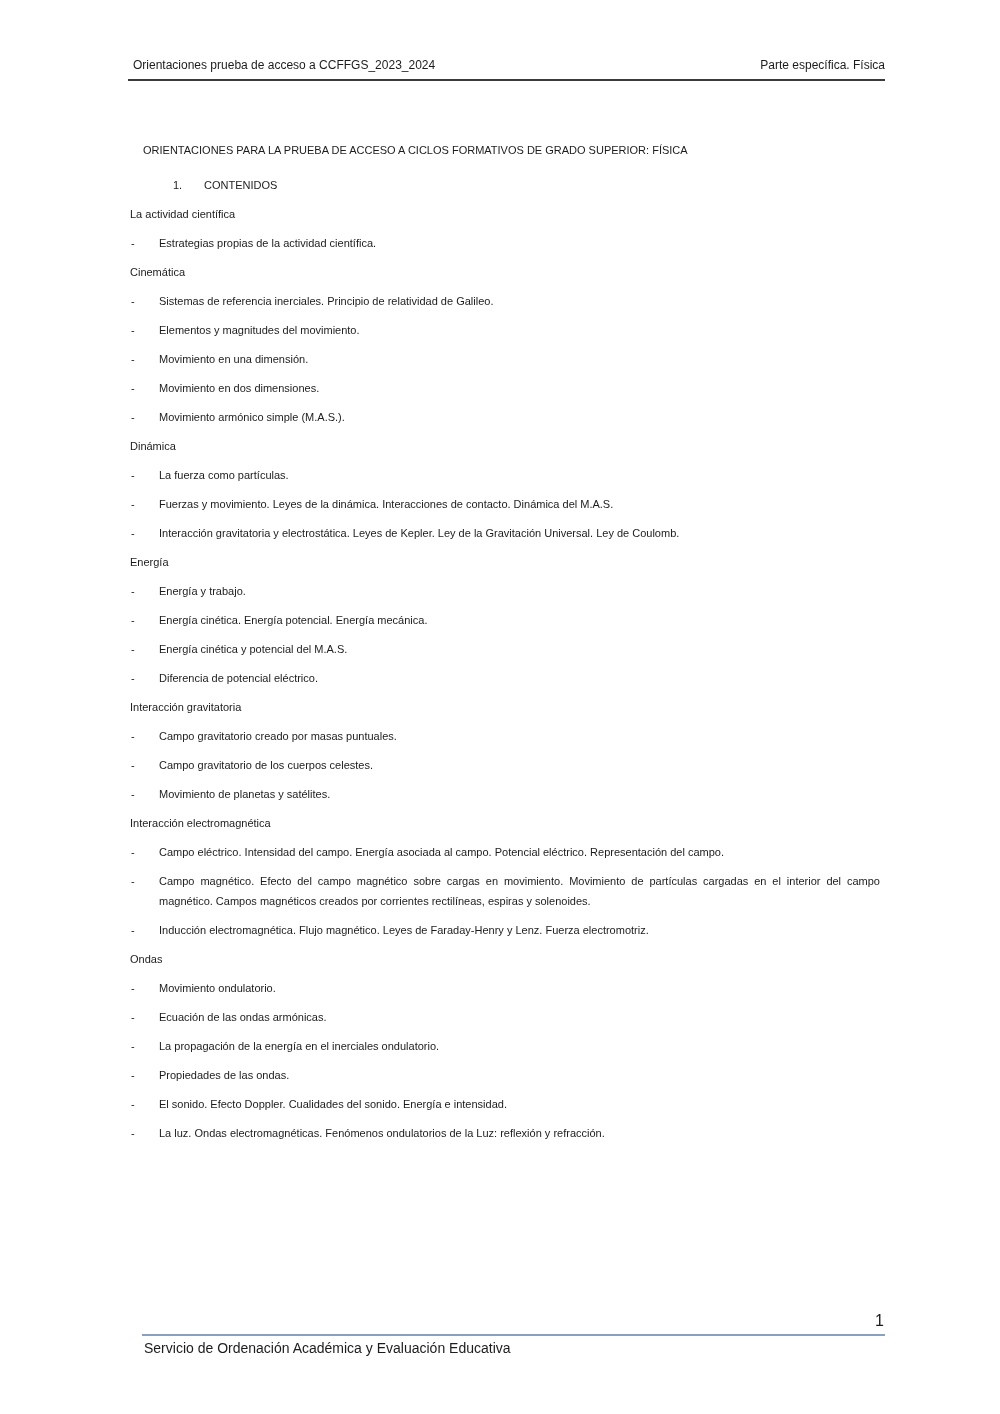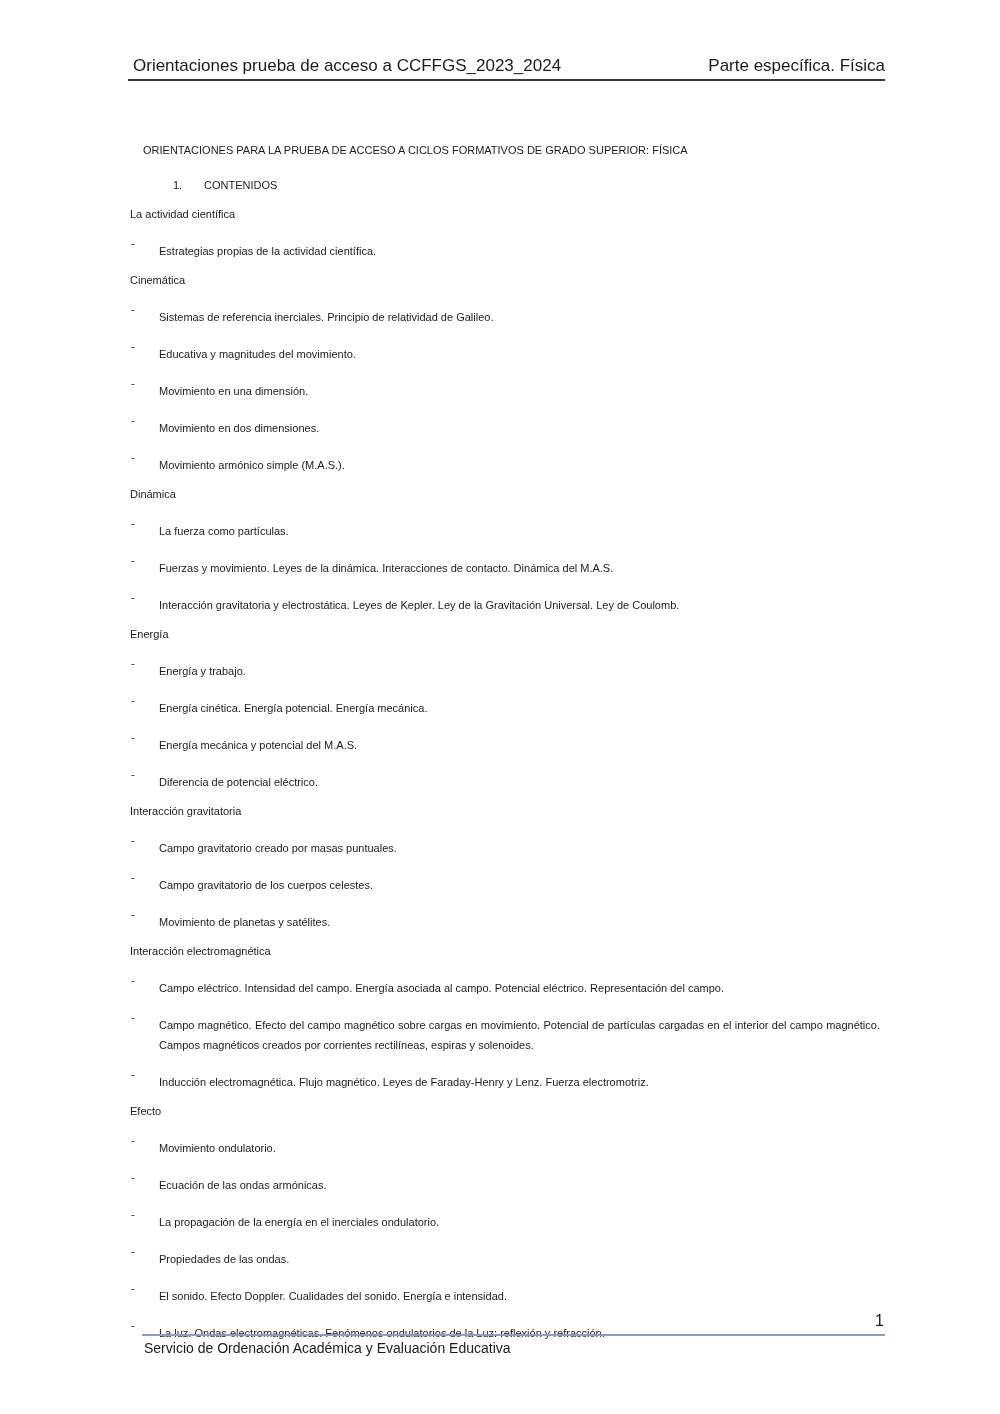--- a/index.html
+++ b/index.html
@@ -8,21 +8,21 @@
     width:1000px;height:1414px;
     background:#ffffff;
     color:var(--text,#1c1c1c);
     font-family:"Liberation Sans","DejaVu Sans",sans-serif;
     overflow:hidden;
   }
   
   .header{
     position:absolute;left:128px;top:57px;width:757px;
     display:flex;justify-content:space-between;align-items:flex-start;
-    font-size:17px;line-height:17px;
+    font-size:12px;line-height:17px;
     border-bottom:2px solid var(--header-rule,#3b3b3b);
     padding-bottom:5px;
   }
   .header .h-left{padding-left:5px;}
   
   .content{
     position:absolute;left:130px;top:133px;width:750px;
     font-size:11px;line-height:20px;
   }
   .content p{margin:0 0 9px 0;}
@@ -30,21 +30,21 @@
     padding-left:13px;
     text-align:justify;
     line-height:35px;
     margin-bottom:7px !important;
   }
   .numbered{padding-left:43px;}
   .numbered .num{display:inline-block;width:31px;}
   .sec-h .u{text-underline-offset:3px;text-decoration-thickness:1.5px;}
   .li{display:flex;margin:0 0 9px 0;}
   .li .dash{flex:none;width:28px;padding-left:1px;}
-  .li .li-text{flex:1;text-align:justify;margin-top:8px;}
+  .li .li-text{flex:1;text-align:justify;}
   
   .pagenum{position:absolute;top:1311px;right:116px;font-size:16px;line-height:20px;}
   .footer-rule{position:absolute;left:142px;top:1334px;width:743px;height:0;border-top:2px solid var(--footer-rule,#8aa0c0);}
   .footer-text{position:absolute;left:144px;top:1340px;font-size:14px;line-height:17px;}
 </style>
 </head>
 <body>
 
 <div class="page">
 
@@ -65,21 +65,21 @@
         <span class="li-text">Estrategias propias de la actividad científica.</span>
       </div>
 
     <p class="sec-h"><span class="u">Cinemática</span></p>
     <div class="li">
         <span class="dash">-</span>
         <span class="li-text">Sistemas de referencia inerciales. Principio de relatividad de Galileo.</span>
       </div>
     <div class="li">
         <span class="dash">-</span>
-        <span class="li-text">Educativa y magnitudes del movimiento.</span>
+        <span class="li-text">Elementos y magnitudes del movimiento.</span>
       </div>
     <div class="li">
         <span class="dash">-</span>
         <span class="li-text">Movimiento en una dimensión.</span>
       </div>
     <div class="li">
         <span class="dash">-</span>
         <span class="li-text">Movimiento en dos dimensiones.</span>
       </div>
     <div class="li">
@@ -105,21 +105,21 @@
     <div class="li">
         <span class="dash">-</span>
         <span class="li-text">Energía y trabajo.</span>
       </div>
     <div class="li">
         <span class="dash">-</span>
         <span class="li-text">Energía cinética. Energía potencial. Energía mecánica.</span>
       </div>
     <div class="li">
         <span class="dash">-</span>
-        <span class="li-text">Energía mecánica y potencial del M.A.S.</span>
+        <span class="li-text">Energía cinética y potencial del M.A.S.</span>
       </div>
     <div class="li">
         <span class="dash">-</span>
         <span class="li-text">Diferencia de potencial eléctrico.</span>
       </div>
 
     <p class="sec-h"><span class="u">Interacción gravitatoria</span></p>
     <div class="li">
         <span class="dash">-</span>
         <span class="li-text">Campo gravitatorio creado por masas puntuales.</span>
@@ -133,28 +133,28 @@
         <span class="li-text">Movimiento de planetas y satélites.</span>
       </div>
 
     <p class="sec-h"><span class="u">Interacción electromagnética</span></p>
     <div class="li">
         <span class="dash">-</span>
         <span class="li-text">Campo eléctrico. Intensidad del campo. Energía asociada al campo. Potencial eléctrico. Representación del campo.</span>
       </div>
     <div class="li">
         <span class="dash">-</span>
-        <span class="li-text">Campo magnético. Efecto del campo magnético sobre cargas en movimiento. Potencial de partículas cargadas en el interior del campo magnético. Campos magnéticos creados por corrientes rectilíneas, espiras y solenoides.</span>
+        <span class="li-text">Campo magnético. Efecto del campo magnético sobre cargas en movimiento. Movimiento de partículas cargadas en el interior del campo magnético. Campos magnéticos creados por corrientes rectilíneas, espiras y solenoides.</span>
       </div>
     <div class="li">
         <span class="dash">-</span>
         <span class="li-text">Inducción electromagnética. Flujo magnético. Leyes de Faraday-Henry y Lenz. Fuerza electromotriz.</span>
       </div>
 
-    <p class="sec-h"><span class="u">Efecto</span></p>
+    <p class="sec-h"><span class="u">Ondas</span></p>
     <div class="li">
         <span class="dash">-</span>
         <span class="li-text">Movimiento ondulatorio.</span>
       </div>
     <div class="li">
         <span class="dash">-</span>
         <span class="li-text">Ecuación de las ondas armónicas.</span>
       </div>
     <div class="li">
         <span class="dash">-</span>

